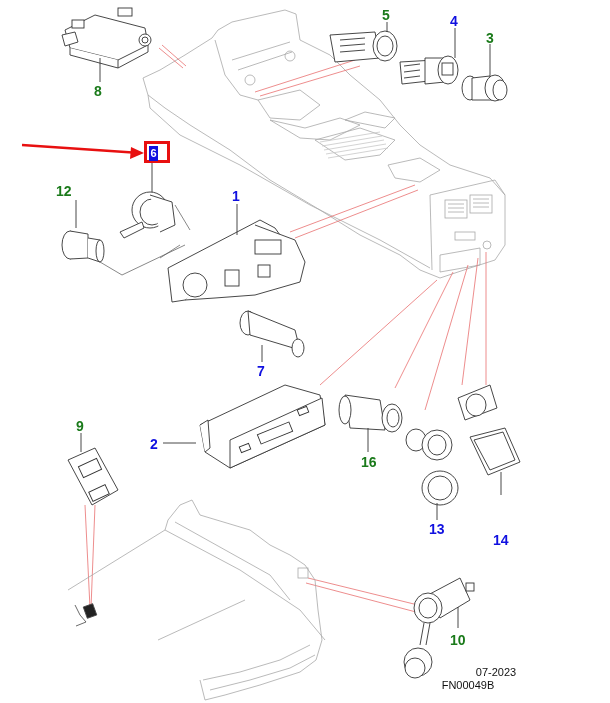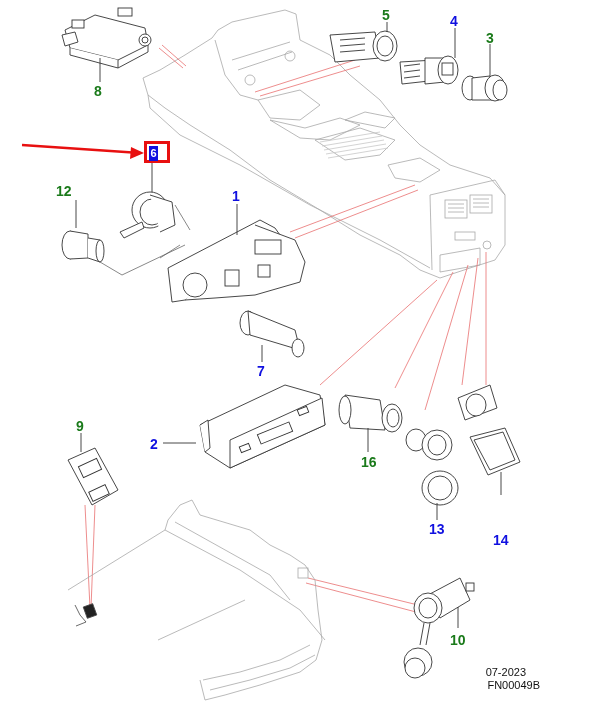--- a/index.html
+++ b/index.html
@@ -1,21 +1,21 @@
 <!DOCTYPE html>
 <html><head>
 <meta charset="utf-8">
 <style>
   html,body{margin:0;padding:0;background:#ffffff;}
   body{width:610px;height:703px;position:relative;overflow:hidden;font-family:"Liberation Sans",sans-serif;}
   #canvas{position:absolute;left:0;top:0;width:610px;height:703px;}
   .callout{position:absolute;font-family:"Liberation Sans",sans-serif;font-weight:bold;font-size:14px;line-height:14px;cursor:pointer;}
   .c-blue{color:#1010e0;}
   .c-green{color:#1a7a1a;}
-  .footer{position:absolute;font-family:"Liberation Sans",sans-serif;font-size:11px;color:#111;text-align:right;line-height:13px;}
+  .footer{position:absolute;font-family:"Liberation Sans",sans-serif;font-size:11px;color:#111;text-align:center;line-height:13px;}
   .hl-box{position:absolute;left:144px;top:141px;width:26px;height:22px;border:3px solid #e81010;box-sizing:border-box;background:#fff;}
   .hl-fill{position:absolute;left:2px;top:2px;width:9px;height:15px;background:#1010e0;color:#fff;font-size:11px;font-weight:bold;line-height:15px;text-align:center;}
 </style>
 </head>
 <body>
 
 <svg id="canvas" viewBox="0 0 610 703" xmlns="http://www.w3.org/2000/svg">
 
   <g fill="none" stroke="#a8a8a8" stroke-width="0.8">
     <path d="M143,78 L160,70 L185,55 L212,38 L218,30 L232,22 L285,10 L296,14 L300,40 L330,55 L350,75 L380,100 L400,125 L420,145 L450,165 L490,178 L505,195 L505,245 L495,260 L470,268 L440,278 L420,270 L400,255 L360,235 L320,210 L270,180 L230,150 L190,125 L165,108 L148,95 Z"></path>
@@ -221,13 +221,13 @@
 <div class="callout c-blue" style="left:232px;top:189px;">1</div>
 <div class="callout c-blue" style="left:257px;top:364px;">7</div>
 <div class="callout c-blue" style="left:150px;top:437px;">2</div>
 <div class="callout c-green" style="left:76px;top:419px;">9</div>
 <div class="callout c-green" style="left:361px;top:455px;">16</div>
 <div class="callout c-blue" style="left:429px;top:522px;">13</div>
 <div class="callout c-blue" style="left:493px;top:513px;margin-top:20px;">14</div>
 <div class="callout c-green" style="left:450px;top:633px;">10</div>
 
 <div class="footer" style="left:466px;top:666px;width:60px;">07-2023</div>
-<div class="footer" style="left:464px;top:679px;width:76px;">FN00049B</div>
+<div class="footer" style="left:430px;top:679px;width:76px;">FN00049B</div>
 
 </body></html>

